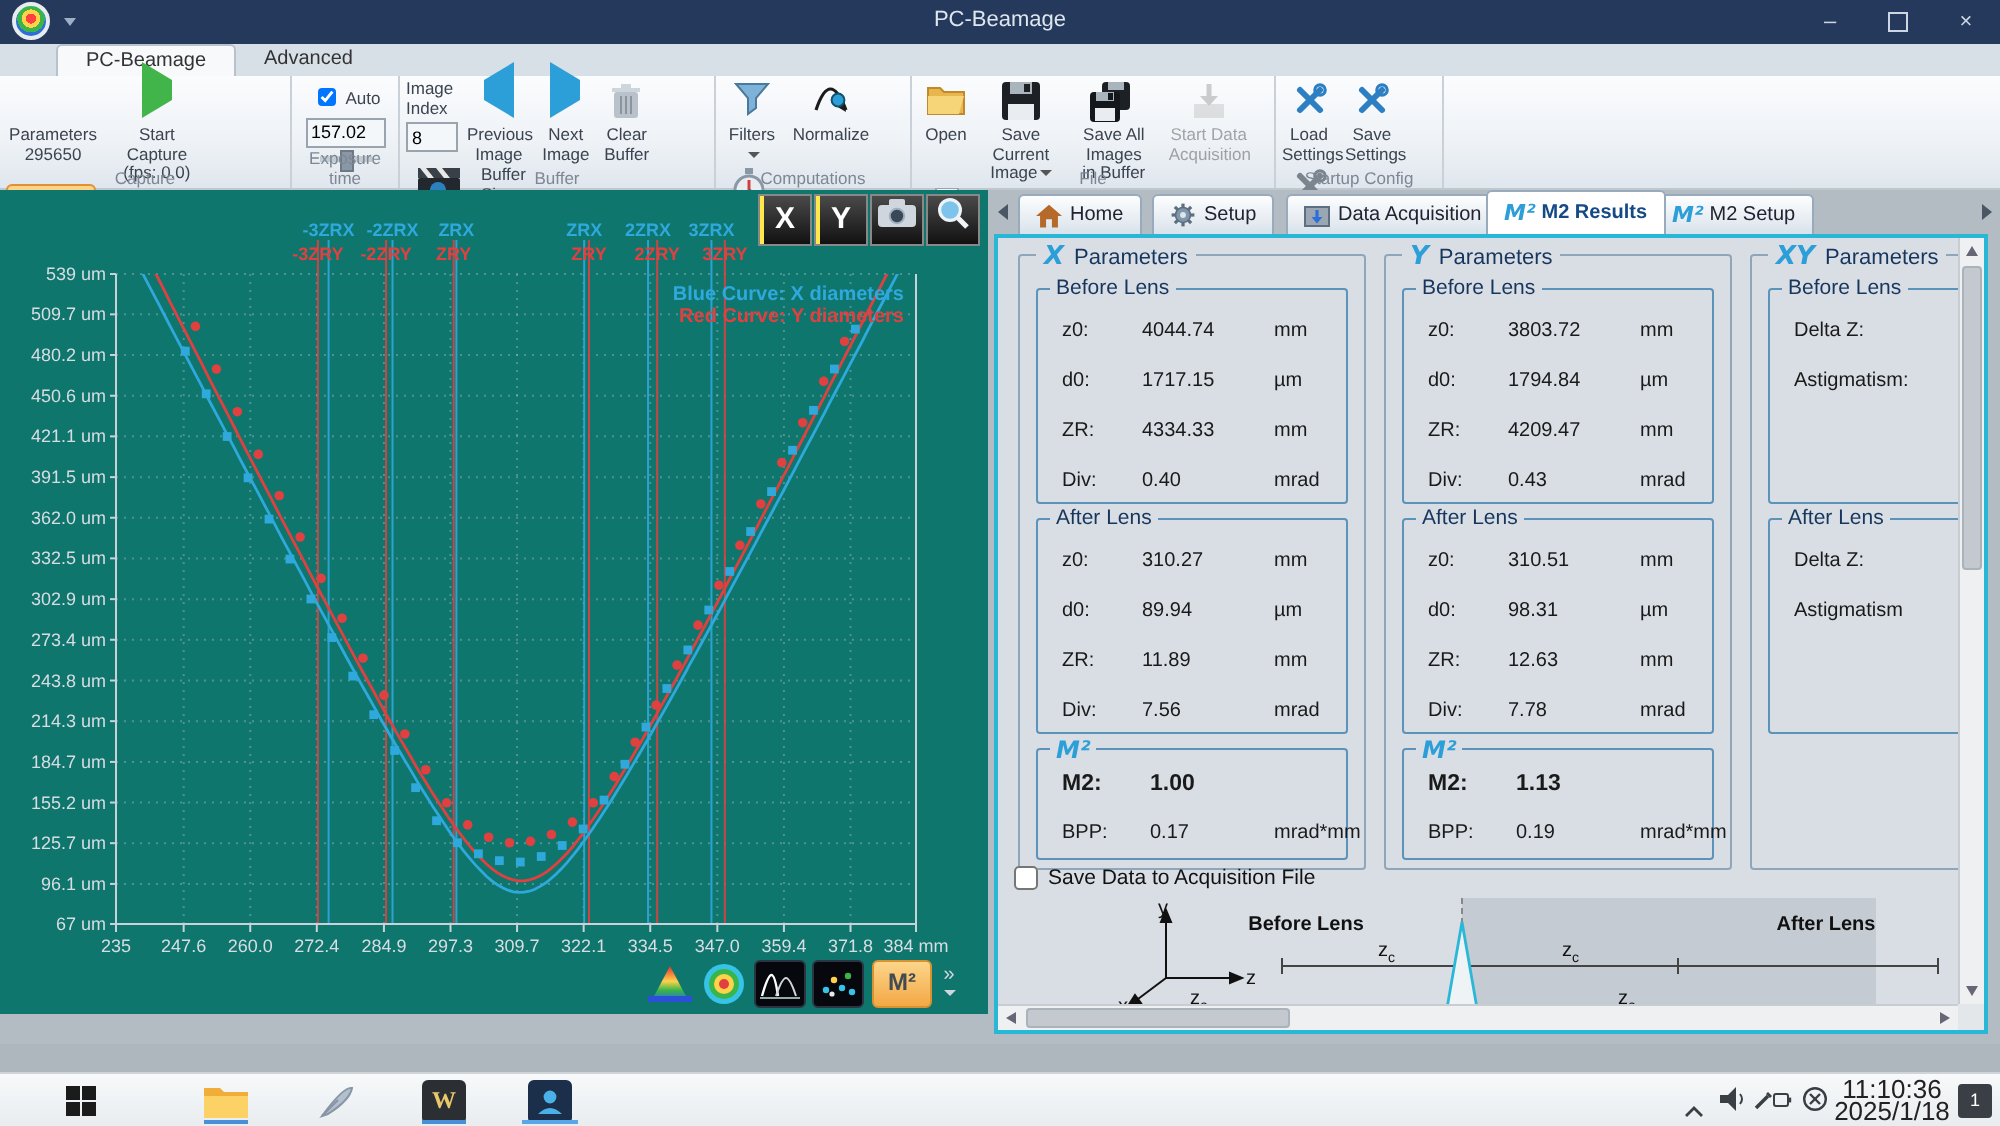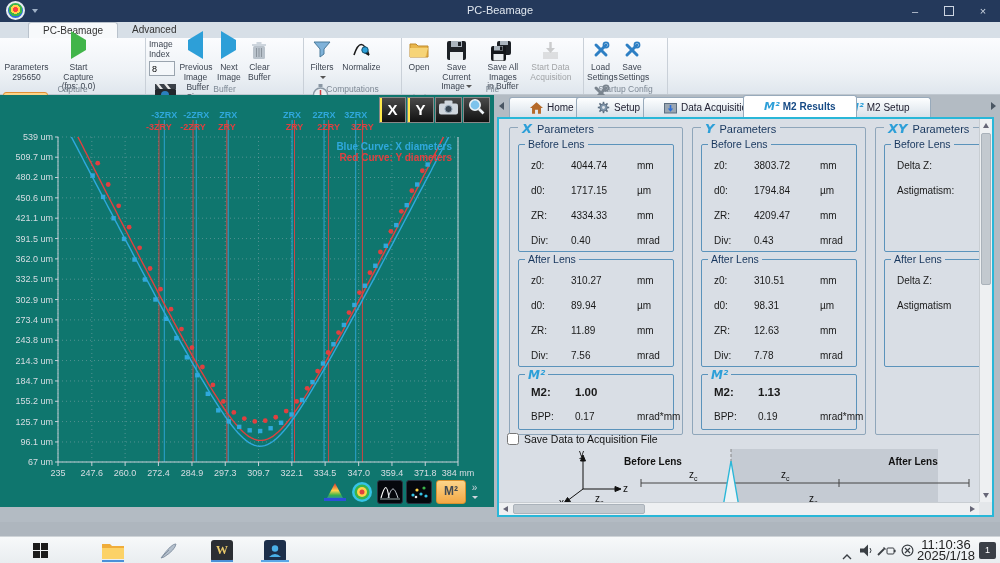--- a/index.html
+++ b/index.html
@@ -54,21 +54,21 @@
   .citile{width:24px;height:22px;margin-left:3px;border-radius:3px;display:flex;align-items:center;justify-content:center;}
   .citile.dark{background:#06080d;border:1px solid #2a3442;}
   .m2btn{width:28px;height:22px;margin-left:4px;border-radius:3px;background:linear-gradient(#fcd58a,#f3a845);
       border:1px solid #d8922f;color:#424a52;font-weight:bold;font-size:12px;text-align:center;line-height:21px;}
   .chev-more{margin-left:5px;color:#cfd6dd;font-size:10px;line-height:9px;text-align:center;}
   
   .right-panel{position:absolute;left:497px;top:95px;width:501px;height:427px;}
   .rp-tabs{position:relative;height:22px;}
   .tab{position:absolute;top:2px;height:20px;box-sizing:border-box;font-size:10px;color:#223;
       background:linear-gradient(#fdfeff,#d9e2ea);border:1px solid #98aabb;border-bottom:none;border-radius:3px 3px 0 0;
-      display:flex;align-items:center;padding:0 20px;white-space:nowrap;}
+      display:flex;align-items:center;padding:0 8px;white-space:nowrap;}
   .tab .ticon{margin-right:4px;display:inline-flex;}
   .tab.active{top:0;height:22px;background:#fff;font-weight:bold;color:#164a85;z-index:3;}
   .m2glyph{color:#2d9fd8;font-weight:bold;font-style:italic;font-size:11px;margin-right:3px;font-family:"DejaVu Sans",sans-serif;}
   .strip-arrow{position:absolute;top:7px;width:0;height:0;}
   .rp-content{position:absolute;left:0;top:22px;width:497px;height:400px;box-sizing:border-box;
       border:2px solid #29b7d8;background:#d9dee5;overflow:hidden;}
   
   .pcol{position:absolute;top:8px;height:306px;border:1px solid #8fa6ba;border-radius:2px;}
   .pcol-legend{position:absolute;top:-7px;left:8px;background:#d9dee5;padding:0 4px;font-size:11px;display:flex;align-items:center;}
   .axis-glyph{color:#2d9fd8;font-weight:bold;font-style:italic;font-size:13px;margin-right:5px;font-family:"DejaVu Sans",sans-serif;}
@@ -157,20 +157,31 @@
         <span>(fps: 0.0)</span>
       </div>
       <div class="rbtn btn-orange" style="width:43px">
         <span class="ric"><span class="ico-minus"></span></span>
         <span>Subtract</span><br>
         <span>Background</span><span class="caret"></span>
       </div>
       <div class="rglabel">Capture</div>
     </div>
 
+    <div class="rgroup" style="width:54px;text-align:center">
+      <div style="font-size:8.5px;color:#3c4450;margin-top:2px">
+        <input type="checkbox" checked="" style="width: 9px; height: 9px; vertical-align: -1px;">
+        <span>Auto</span>
+      </div>
+      <input class="mini-field" style="margin-top: 2px;" value="157.02">
+      <div class="slider">
+          <span class="thumb"></span>
+        </div>
+      <div class="rglabel">Exposure time</div>
+    </div>
 
     <div class="rgroup" style="width:158px">
       <div class="rbtn" style="width:26px;text-align:left">
         <span>Image</span><br>
         <span>Index</span><br>
         <input class="mini-field" style="width: 20px; margin-top: 2px;" value="8">
       </div>
       <div class="rbtn" style="width:32px">
         <span class="ric"><span class="ico-prev"></span></span>
         <span>Previous</span><br>

